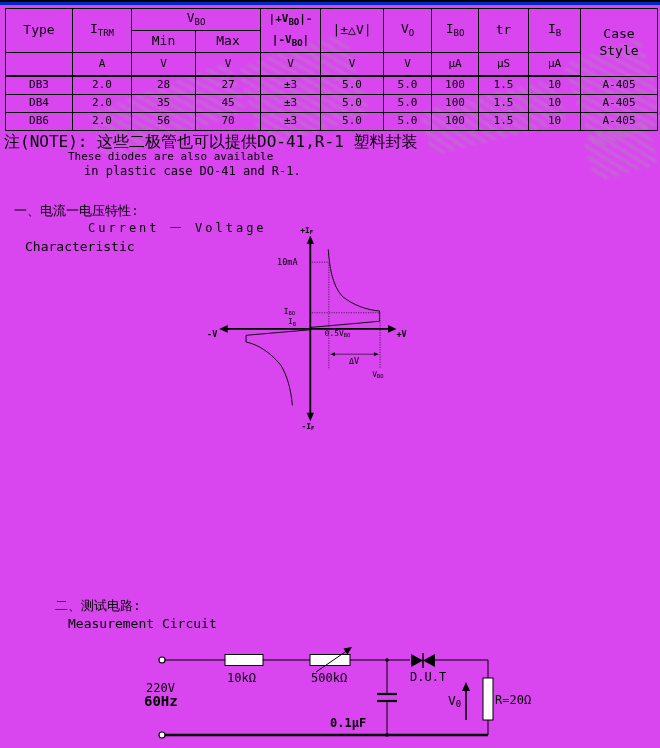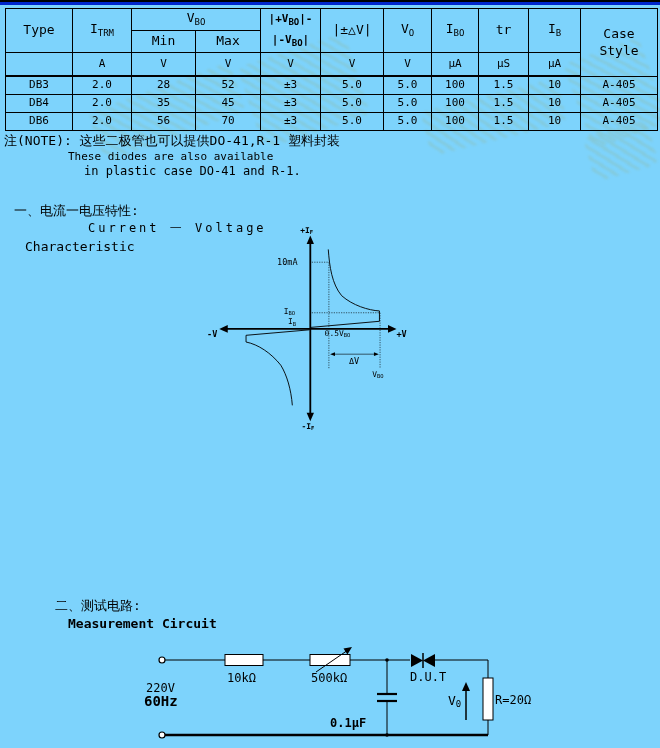--- a/index.html
+++ b/index.html
@@ -1,17 +1,17 @@
 <!DOCTYPE html>
 <html><head>
 <meta charset="utf-8">
 <style>
   html,body{margin:0;padding:0;background:#fff;}
   body{width:660px;height:748px;font-family:"DejaVu Sans Mono","DejaVu Sans",monospace;color:#000;}
-  #page{position:relative;width:660px;height:748px;overflow:hidden;background:#7dd3fc;}
+  #page{position:relative;width:660px;height:748px;overflow:hidden;background:#d946ef;}
   .abs{position:absolute;}
   
   #topline-black{left:0;top:0;width:660px;height:2px;background:#000;}
   #topline-blue{left:0;top:2px;width:660px;height:3px;background:#0026cc;}
   
   .wm{pointer-events:none;opacity:.45;filter:blur(1.3px);border-radius:8px;
       background:repeating-linear-gradient(48deg, rgba(148,182,148,.65) 0 3px, rgba(255,255,255,0) 3px 8px);}
   
   table{border-collapse:collapse;table-layout:fixed;}
   td{border:1px solid #000;text-align:center;vertical-align:middle;padding:0;overflow:hidden;
@@ -87,21 +87,21 @@
       <td><span>V</span></td>
       <td><span>V</span></td>
       <td><span>μA</span></td>
       <td><span>μS</span></td>
       <td><span>μA</span></td>
     </tr>
     <tr class="data">
       <td>DB3</td>
       <td>2.0</td>
       <td>28</td>
-      <td>52</td>
+      <td>27</td>
       <td>±3</td>
       <td>5.0</td>
       <td>5.0</td>
       <td>100</td>
       <td>1.5</td>
       <td>10</td>
       <td>A-405</td>
     </tr>
     <tr class="data">
       <td>DB4</td>
@@ -125,21 +125,21 @@
       <td>5.0</td>
       <td>5.0</td>
       <td>100</td>
       <td>1.5</td>
       <td>10</td>
       <td>A-405</td>
     </tr>
   </tbody>
     </table>
 
-  <div class="txt" style="left:4px;top:132px;font-size:13px;">注(NOTE): 这些二极管也可以提供DO-41,R-1 塑料封装</div>
+  <div class="txt" style="left:4px;top:132px;font-size:16px;">注(NOTE): 这些二极管也可以提供DO-41,R-1 塑料封装</div>
   <div class="txt" style="left:68px;top:150px;font-size:11px;">These diodes are also available</div>
   <div class="txt" style="left:84px;top:164px;font-size:12px;">in plastic case DO-41 and R-1.</div>
 
   <div class="txt" style="left:14px;top:202px;font-size:13px;">一、电流一电压特性:</div>
   <div class="txt" style="left:88px;top:220px;font-size:12px;letter-spacing:3px;">Current 一 Voltage</div>
   <div class="txt" style="left:25px;top:239px;font-size:13px;">Characteristic</div>
 
   <svg class="abs" style="left:135px;top:222px;" width="350" height="346" viewBox="135 222 350 568">
 
     <line x1="310.5" y1="252" x2="310.5" y2="542" stroke="#000" stroke-width="3"></line>
@@ -167,21 +167,21 @@
     <text x="274" y="390" font-size="13"><tspan>I</tspan><tspan font-size="9" dy="2">B</tspan></text>
     <text x="141" y="411" font-size="14" font-weight="bold">-V</text>
     <text x="452" y="411" font-size="14" font-weight="bold">+V</text>
     <text x="334" y="409" font-size="13"><tspan>0.5V</tspan><tspan font-size="9" dy="2">BO</tspan></text>
     <text x="374" y="455" font-size="14">ΔV</text>
     <text x="412" y="476" font-size="13"><tspan>V</tspan><tspan font-size="9" dy="2">BO</tspan></text>
     <text x="296" y="562" font-size="13" font-weight="bold"><tspan>-I</tspan><tspan font-size="9" dy="2">F</tspan></text>
   </svg>
 
   <div class="txt" style="left:55px;top:597px;font-size:13px;text-align:center;">二、测试电路:</div>
-  <div class="txt" style="left:68px;top:616px;font-size:13px;font-weight:bold;">Measurement  Circuit</div>
+  <div class="txt" style="left:68px;top:616px;font-size:13px;">Measurement  Circuit</div>
 
   <svg class="abs" style="left:140px;top:640px;" width="400" height="106" viewBox="140 640 400 106">
 
     <circle cx="162" cy="660" r="3" fill="#fff" stroke="#000" stroke-width="1.2"></circle>
     <circle cx="162" cy="735" r="3" fill="#fff" stroke="#000" stroke-width="1.2"></circle>
 
     <line x1="165" y1="660" x2="225" y2="660" stroke="#000" stroke-width="1"></line>
     <rect x="225" y="654.5" width="38" height="11" fill="#fff" stroke="#000" stroke-width="1"></rect>
     <line x1="263" y1="660" x2="310" y2="660" stroke="#000" stroke-width="1"></line>
     <rect x="310" y="654.5" width="40" height="11" fill="#fff" stroke="#000" stroke-width="1"></rect>

